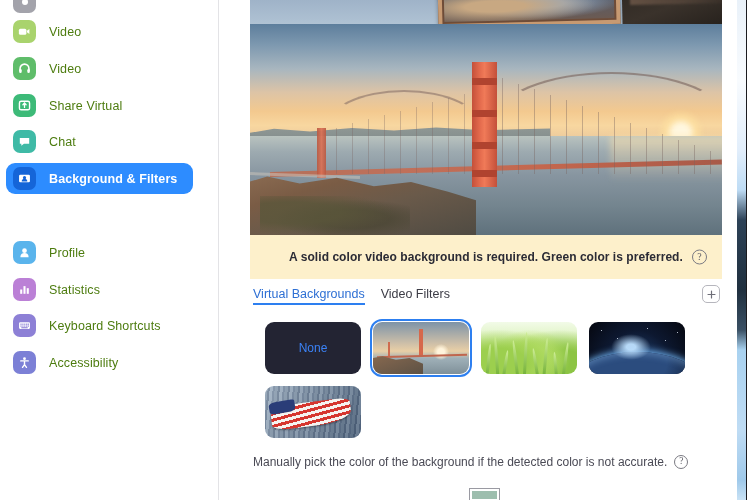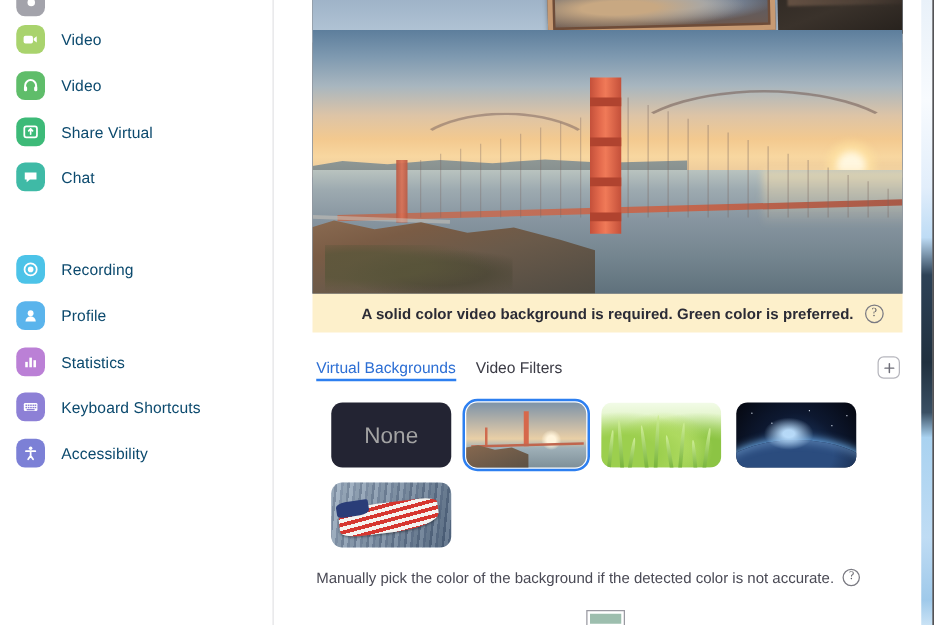--- a/index.html
+++ b/index.html
@@ -41,21 +41,21 @@
     flex: 0 0 23px;
     display: flex;
     align-items: center;
     justify-content: center;
     position: relative;
   }
   .nav-icon svg { display: block; }
   .nav-label {
     margin-left: 13px;
     font-size: 12.5px;
-    color: #0c4a6e;
+    color: #4d7c0f;
     letter-spacing: .1px;
     white-space: nowrap;
   }
   .nav-item.selected .nav-label {
     color: #ffffff;
     font-weight: bold;
   }
   
   .nav-item-partial {
     position: absolute;
@@ -200,21 +200,21 @@
     position: absolute; left: 0; top: 150px;
     width: 110px; height: 3px;
     background: rgba(200,195,185,.55);
     transform: rotate(2deg);
   }
 
   
   .banner {
     position: absolute;
     left: 30px; top: 235px;
-    width: 472px; height: 31px;
+    width: 472px; height: 44px;
     background: #fdf0cb;
     display: flex;
     align-items: center;
     justify-content: center;
   }
   .banner-text {
     font-size: 12px;
     font-weight: bold;
     color: #2b2b35;
     letter-spacing: .05px;
@@ -288,22 +288,22 @@
   }
   .thumb.selected {
     outline: 2.5px solid #2d7ff0;
     outline-offset: 1.5px;
   }
   .thumb-none {
     background: #232433;
     display: flex; align-items: center; justify-content: center;
   }
   .thumb-none span {
-    color: #a3a3a3;
-    font-size: 18px;
+    color: #3b82f6;
+    font-size: 12px;
   }
   
   .t-bridge { background: linear-gradient(180deg,#7d93a8 0%,#cfc0a8 42%,#e9cfa6 56%,#9fb0b8 70%,#7f9099 100%); }
   .t-bridge .tb-tower { position:absolute; width:4px; height:28px; background:#d6684b; left:46px; top:7px; }
   .t-bridge .tb-tower2 { position:absolute; width:2px; height:14px; background:#cf6b4f; left:15px; top:20px; }
   .t-bridge .tb-deck { position:absolute; left:4px; top:33px; width:90px; height:1.5px; background:#c0664e; transform:rotate(-1.5deg); }
   .t-bridge .tb-cliff { position:absolute; left:-2px; top:32px; width:52px; height:22px; background:linear-gradient(160deg,#8a6a50,#5a5044); clip-path:polygon(0 20%,22% 10%,48% 26%,74% 18%,100% 44%,100% 100%,0 100%); }
   .t-bridge .tb-sun { position:absolute; left:60px; top:22px; width:16px; height:16px; border-radius:50%; background:radial-gradient(circle,#fff4dc 0 30%,rgba(255,220,160,0) 72%); }
   
   .t-grass {
@@ -464,30 +464,31 @@
 
     <div class="nav-item" style="top:126px">
       <div class="nav-icon" style="background:#3fbaa6">
         <svg width="15" height="15" viewBox="0 0 16 16">
             <path d="M3 4.2h10v6.1H7.4L4.6 12.6v-2.3H3z" fill="#fff"></path>
           </svg>
       </div>
       <span class="nav-label">Chat</span>
     </div>
 
-
-    <div class="nav-item" style="top:200px">
-      <div class="nav-icon" style="background:#4cc3e8">
-        <svg width="15" height="15" viewBox="0 0 16 16">
-            <circle cx="8" cy="8" r="5.2" stroke="#fff" stroke-width="1.5" fill="none"></circle>
-            <circle cx="8" cy="8" r="2.4" fill="#fff"></circle>
-          </svg>
-      </div>
-      <span class="nav-label">Recording</span>
-    </div>
+    <div class="nav-item selected" style="top:163px">
+      <div class="nav-icon" style="background:#1565d8">
+        <svg width="15" height="15" viewBox="0 0 16 16">
+            <rect x="2.2" y="4" width="11.6" height="8" rx="1.4" fill="#fff"></rect>
+            <circle cx="8" cy="7.1" r="1.7" fill="#1565d8"></circle>
+            <path d="M5 11.3a3 3 0 0 1 6 0z" fill="#1565d8"></path>
+          </svg>
+      </div>
+      <span class="nav-label">Background &amp; Filters</span>
+    </div>
+
 
     <div class="nav-item" style="top:237px">
       <div class="nav-icon" style="background:#5ab4ec">
         <svg width="15" height="15" viewBox="0 0 16 16">
             <circle cx="8" cy="6" r="2.5" fill="#fff"></circle>
             <path d="M3.6 13a4.4 4.4 0 0 1 8.8 0z" fill="#fff"></path>
           </svg>
       </div>
       <span class="nav-label">Profile</span>
     </div>

